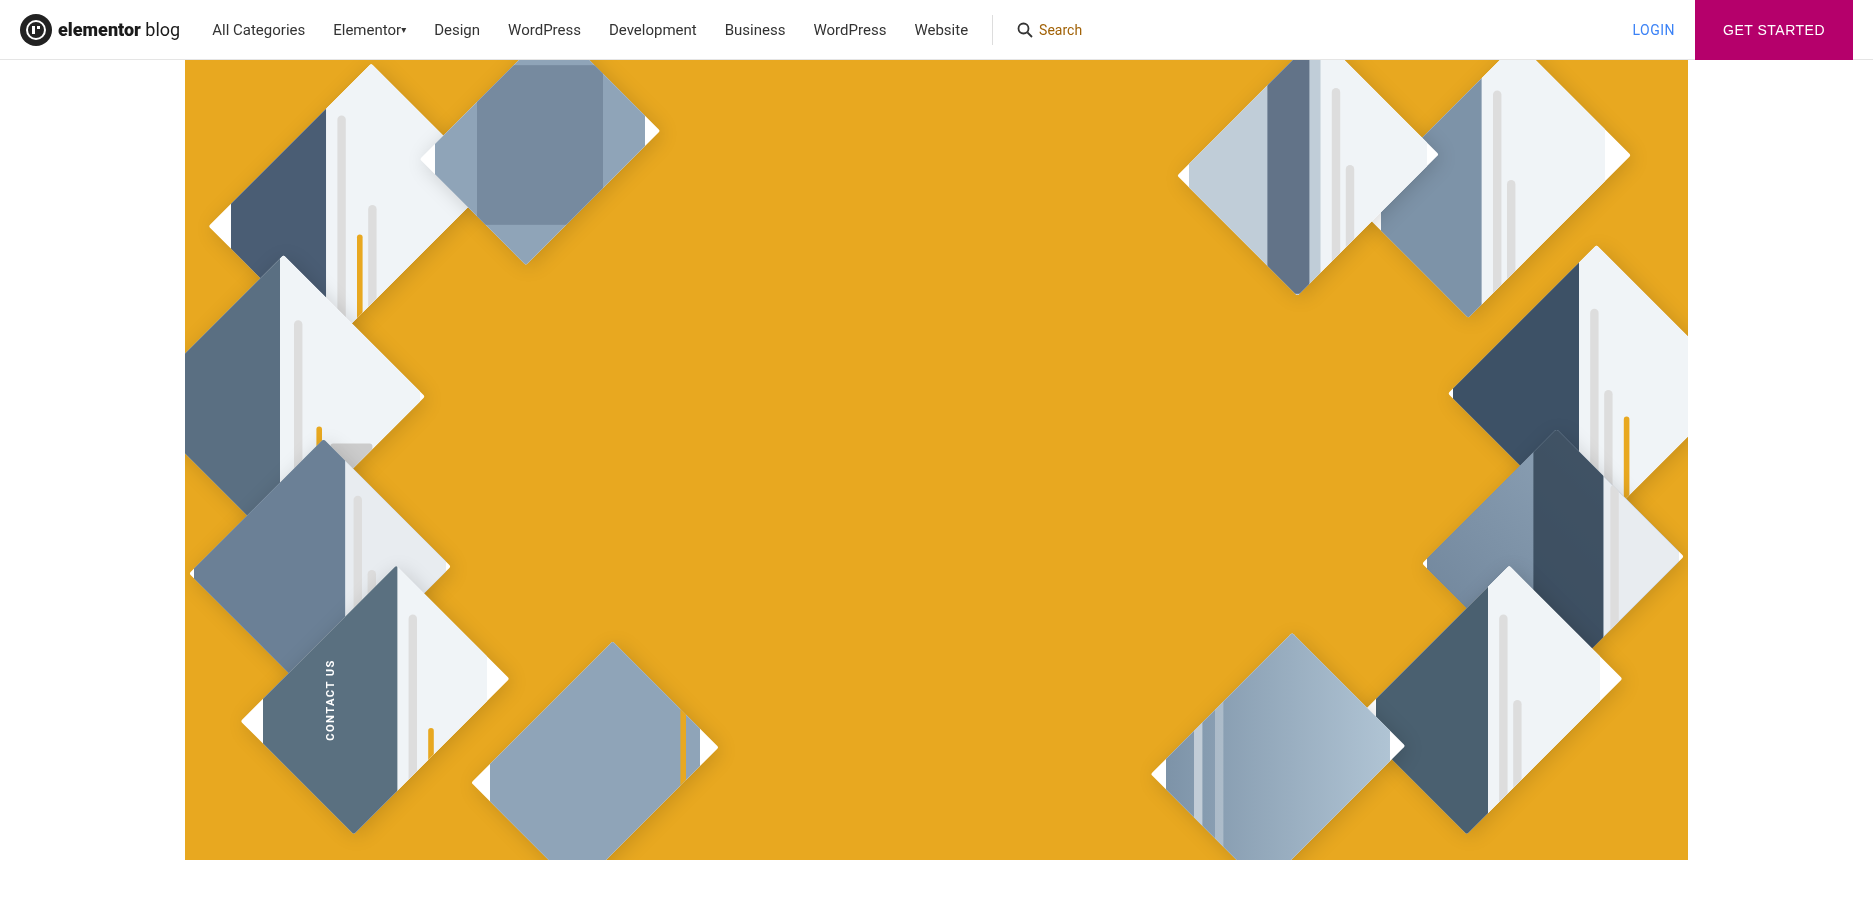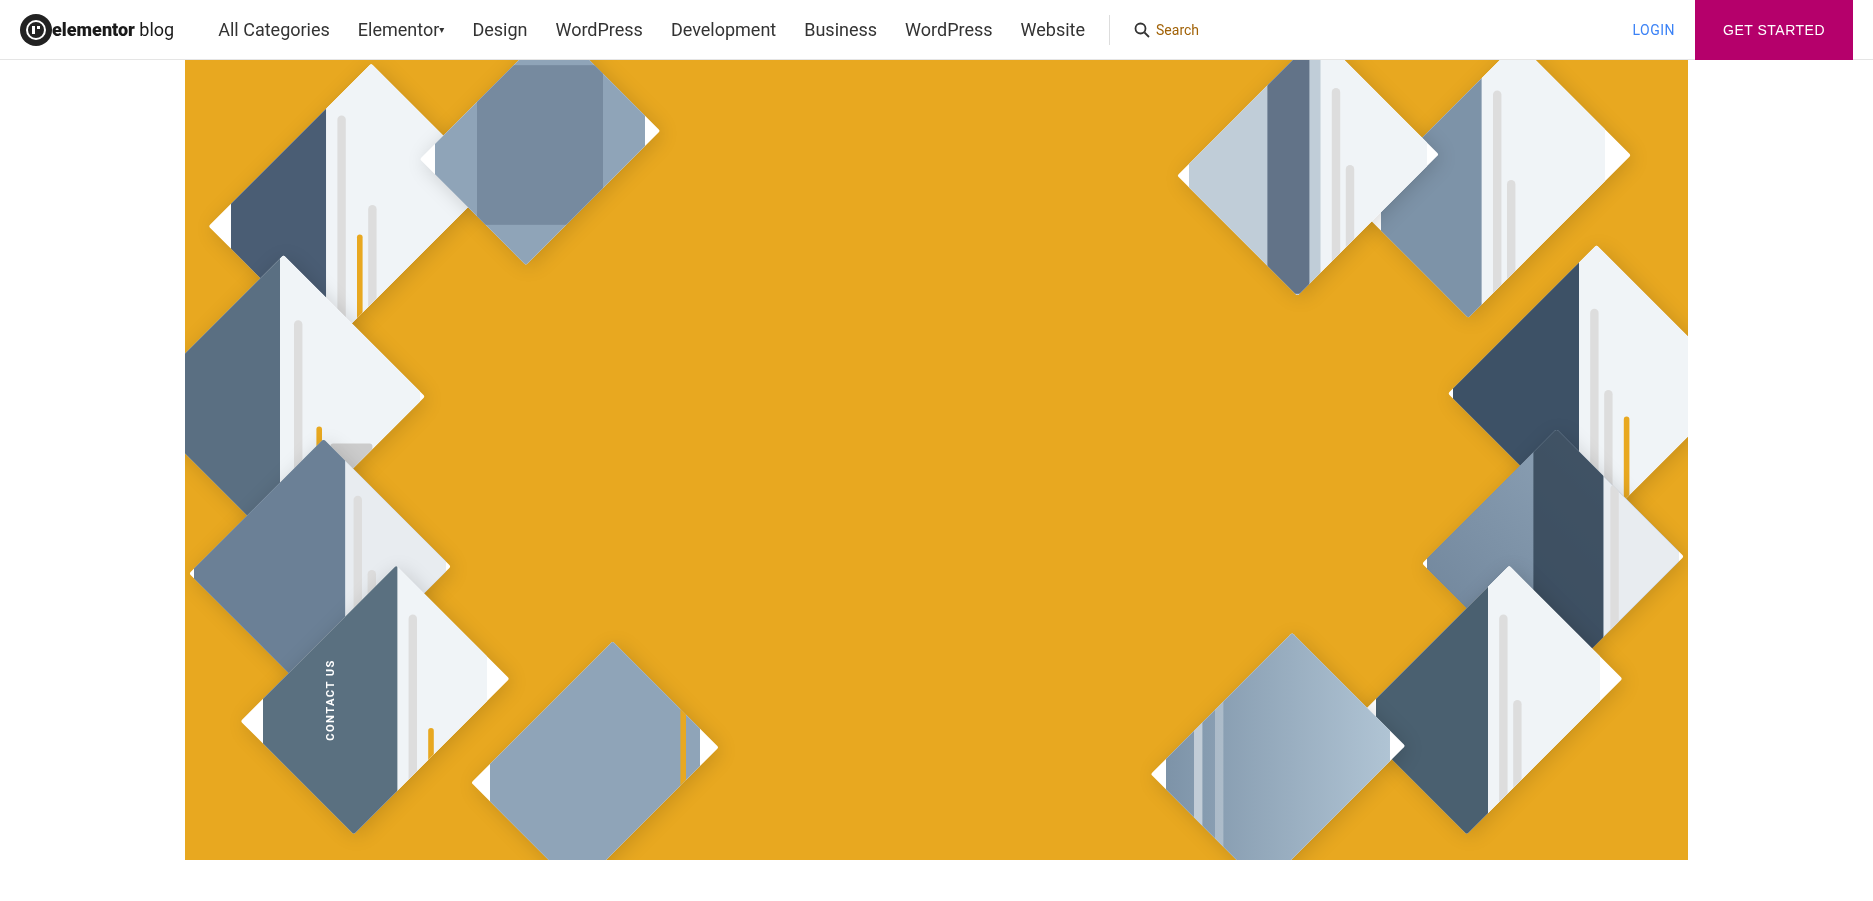--- a/index.html
+++ b/index.html
@@ -11,21 +11,22 @@
       align-items: center;
       height: 60px;
       border-bottom: 1px solid #e5e5e5;
       padding: 0 20px;
       position: relative;
       z-index: 10;
     }
     .logo {
       display: flex;
       align-items: center;
-      margin-right: 30px;
+      gap: 6px;
+      margin-right: 18px;
       text-decoration: none;
     }
     .logo-icon {
       width: 32px;
       height: 32px;
       background: #222;
       border-radius: 50%;
       display: flex;
       align-items: center;
       justify-content: center;
@@ -44,21 +45,21 @@
       color: #1a1a1a;
     }
     .nav-links {
       display: flex;
       align-items: center;
       gap: 0;
       flex: 1;
     }
     .nav-link {
       padding: 0 14px;
-      font-size: 18px;
+      font-size: 15px;
       color: #333;
       text-decoration: none;
       cursor: pointer;
       height: 60px;
       display: flex;
       align-items: center;
       white-space: nowrap;
     }
     .nav-link.has-arrow::after {
       content: ' ▾';

